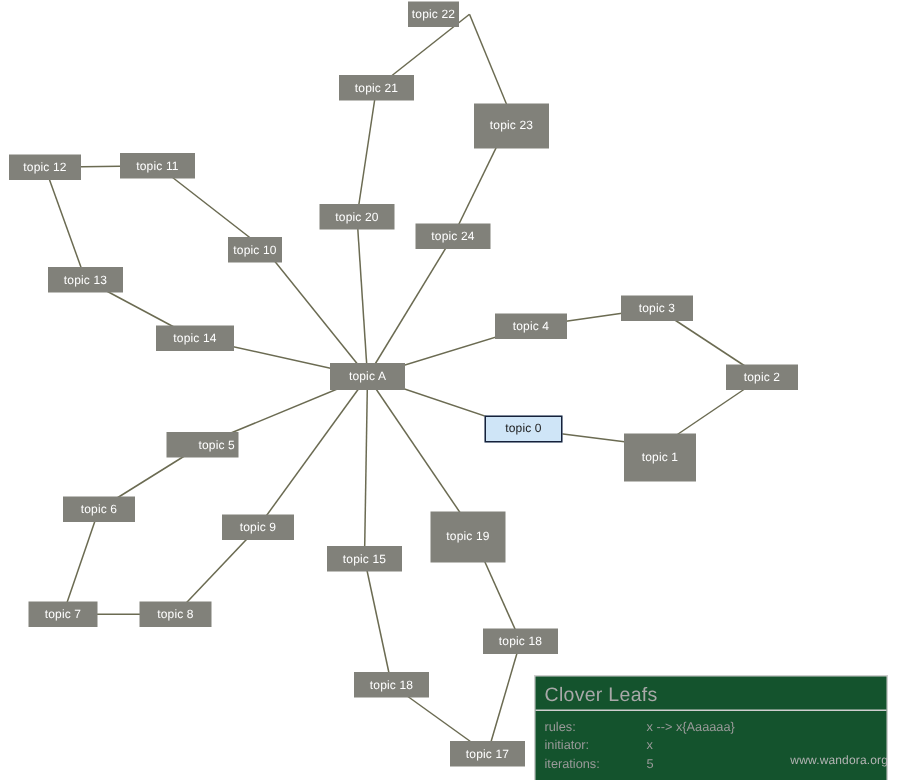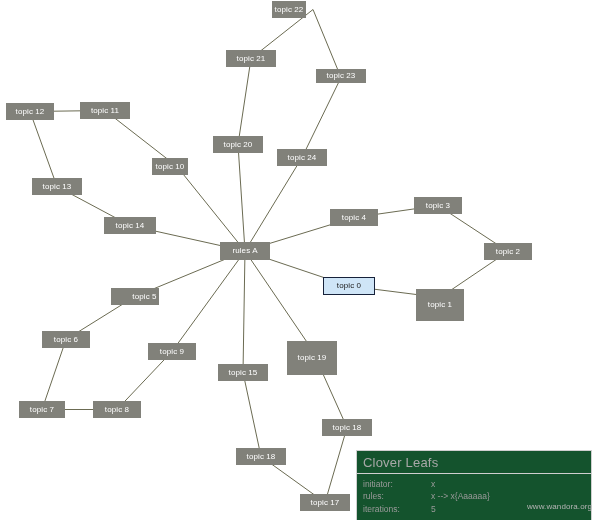--- a/index.html
+++ b/index.html
@@ -122,21 +122,21 @@
       <line x1="245" y1="251" x2="238" y2="144.5" stroke="#6b6b52" stroke-width="1"></line>
       <line x1="238" y1="144.5" x2="251" y2="58.5" stroke="#6b6b52" stroke-width="1"></line>
       <line x1="251" y1="58.5" x2="313" y2="9.5" stroke="#6b6b52" stroke-width="1"></line>
       <line x1="313" y1="9.5" x2="341" y2="77.5" stroke="#6b6b52" stroke-width="1"></line>
       <line x1="341" y1="77.5" x2="302" y2="157.5" stroke="#6b6b52" stroke-width="1"></line>
       <line x1="302" y1="157.5" x2="245" y2="251" stroke="#6b6b52" stroke-width="1"></line>
     </svg>
 
   <div id="nodes-layer">
       <div class="node" style="left: 220px; top: 242px; width: 50px; height: 18px;">
-        <span>rules A</span>
+        <span>topic A</span>
       </div>
       <div class="node selected" style="left: 323px; top: 277px; width: 52px; height: 18px;">
         <span>topic 0</span>
       </div>
       <div class="node" style="left: 416px; top: 289px; width: 48px; height: 32px;">
         <span>topic 1</span>
       </div>
       <div class="node" style="left: 484px; top: 243px; width: 48px; height: 17px;">
         <span>topic 2</span>
       </div>
@@ -193,40 +193,40 @@
       </div>
       <div class="node" style="left: 213px; top: 136px; width: 50px; height: 17px;">
         <span>topic 20</span>
       </div>
       <div class="node" style="left: 226px; top: 50px; width: 50px; height: 17px;">
         <span>topic 21</span>
       </div>
       <div class="node" style="left: 272px; top: 1px; width: 34px; height: 17px;">
         <span>topic 22</span>
       </div>
-      <div class="node" style="left: 316px; top: 69px; width: 50px; height: 14px;">
+      <div class="node" style="left: 316px; top: 69px; width: 50px; height: 30px;">
         <span>topic 23</span>
       </div>
       <div class="node" style="left: 277px; top: 149px; width: 50px; height: 17px;">
         <span>topic 24</span>
       </div>
     </div>
 
   <div id="info-panel">
     <div id="info-title">Clover Leafs</div>
     <div id="info-rows">
+        <div class="info-row">
+          <div class="info-key">rules:</div>
+          <div class="info-val">x --&gt; x{Aaaaaa}</div>
+        </div>
         <div class="info-row">
           <div class="info-key">initiator:</div>
           <div class="info-val">x</div>
         </div>
         <div class="info-row">
-          <div class="info-key">rules:</div>
-          <div class="info-val">x --&gt; x{Aaaaaa}</div>
-        </div>
-        <div class="info-row">
           <div class="info-key">iterations:</div>
           <div class="info-val">5</div>
         </div>
       </div>
   </div>
 
   <div id="watermark">www.wandora.org</div>
 
 </div>
 

